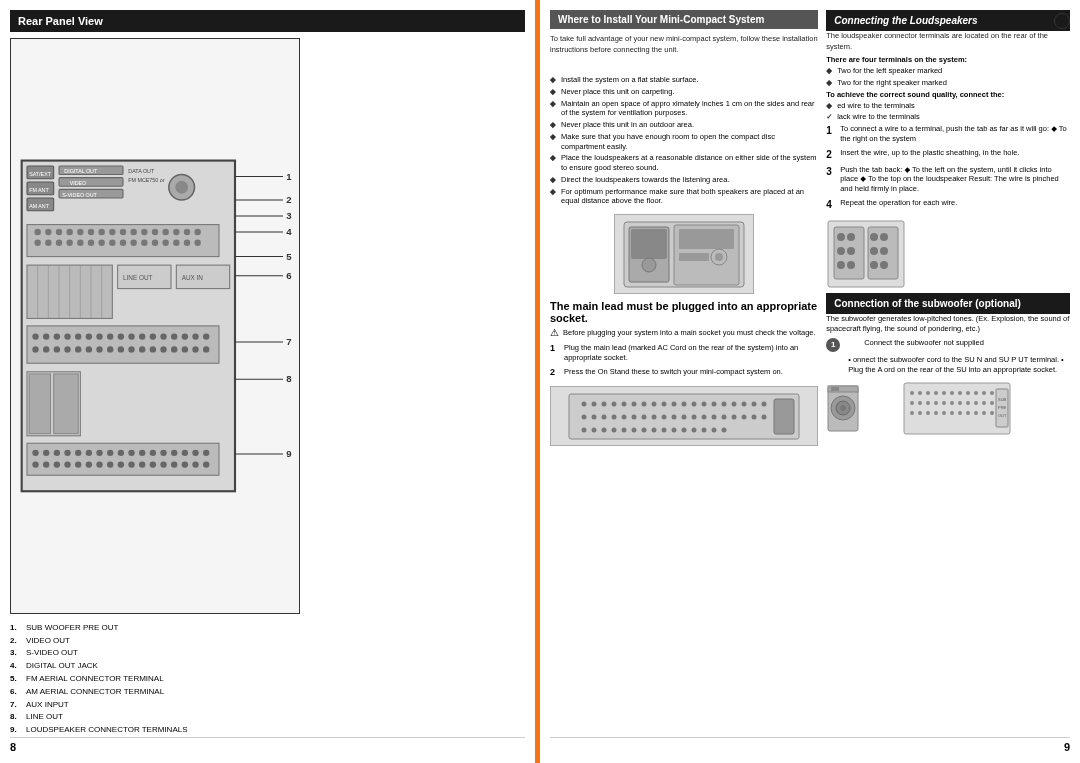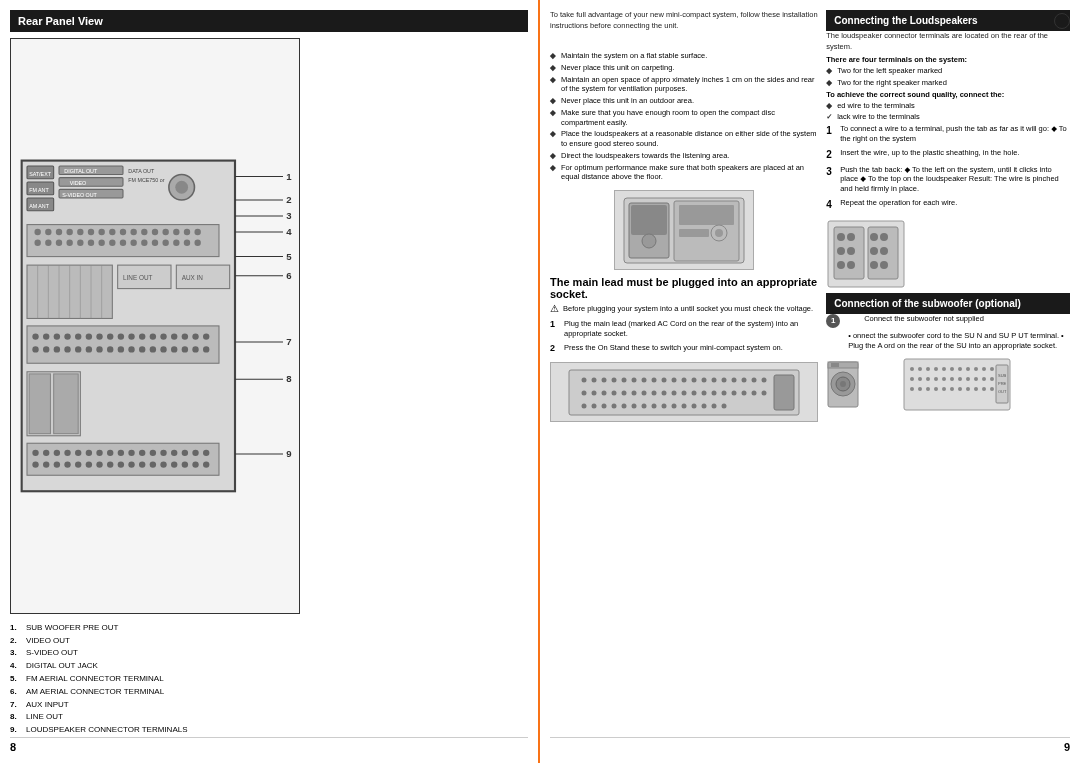--- a/index.html
+++ b/index.html
@@ -12,21 +12,21 @@
       overflow: hidden;
       display: flex;
       flex-direction: row;
     }
 
     
     .page-left {
       width: 540px;
       height: 763px;
       background: #fff;
-      border-right: 2px solid #f97316;
+      border-right: 5px solid #f97316;
       padding: 10px;
       display: flex;
       flex-direction: column;
     }
 
     
     .page-right {
       width: 540px;
       height: 763px;
       background: #fff;
@@ -167,20 +167,21 @@
       justify-content: center;
       overflow: hidden;
     }
 
     .connect-header {
       background: #1a1a1a;
       color: #fff;
       font-weight: bold;
       font-size: 10px;
       padding: 5px 8px;
+      font-style: italic;
     }
 
     .connect-text {
       font-size: 7.5px;
       line-height: 1.4;
       color: #222;
       margin-bottom: 3px;
     }
 
     .connect-bold {
@@ -567,26 +568,27 @@
   <div class="page-footer">
     <span style="font-size:11px;font-weight:bold;">8</span>
   </div>
 </div>
 
 <div class="page-right">
   <div class="right-page-content">
 
     <div class="col-middle">
 
+      <div class="install-header">Where to Install Your Mini-Compact System</div>
 
       <div class="install-text">To take full advantage of your new mini-compact system, follow these installation instructions before connecting the unit.</div>
 
       <div class="bullet-item">
         <span class="bullet-sym">◆</span>
-        <span>Maintain the system on a flat stable surface.</span>
+        <span>Install the system on a flat stable surface.</span>
       </div>
       <div class="bullet-item">
         <span class="bullet-sym">◆</span>
         <span>Never place this unit on carpeting.</span>
       </div>
       <div class="bullet-item">
         <span class="bullet-sym">◆</span>
         <span>Maintain an open space of appro ximately inches 1 cm on the sides and rear of the system for ventilation purposes.</span>
       </div>
       <div class="bullet-item">
@@ -625,21 +627,21 @@
           <circle cx="100" cy="40" r="8" fill="#bbb" stroke="#888"></circle>
           <circle cx="100" cy="40" r="4" fill="#999"></circle>
         </svg>
       </div>
 
 
       <div class="power-note">The main lead must be plugged into an appropriate socket.</div>
 
       <div class="power-warning">
         <span class="warning-sym">⚠</span>
-        <span>Before plugging your system into a until socket you must check the voltage.</span>
+        <span>Before plugging your system into a main socket you must check the voltage.</span>
       </div>
 
       <div class="step-item">
         <span class="step-num">1</span>
         <span>Plug the main lead (marked AC Cord on the rear of the system) into an appropriate socket.</span>
       </div>
 
       <div class="step-item">
         <span class="step-num">2</span>
         <span>Press the On Stand these to switch your mini-compact system on.</span>
@@ -783,20 +785,22 @@
             <circle cx="15" cy="46" r="4"></circle>
             <circle cx="25" cy="46" r="4"></circle>
             <circle cx="48" cy="46" r="4"></circle>
             <circle cx="58" cy="46" r="4"></circle>
           </g>
         </svg>
       </div>
 
       <div class="subwoofer-header">Connection of the subwoofer (optional)</div>
 
+      <div class="sub-text">The subwoofer generates low-pitched tones.
+(Ex. Explosion, the sound of spacecraft flying, the sound of pondering, etc.)</div>
 
       <div class="sub-step">
         <div class="circle-num">1</div>
         <span style="margin-left:20px;">Connect the subwoofer  not supplied</span>
       </div>
 
       <div class="sub-step">
         <div style="min-width:18px;"></div>
         <span>• onnect the subwoofer cord to the SU    N and SU P    UT terminal.
 • Plug the A    ord on the rear of the SU    into an appropriate socket.</span>

